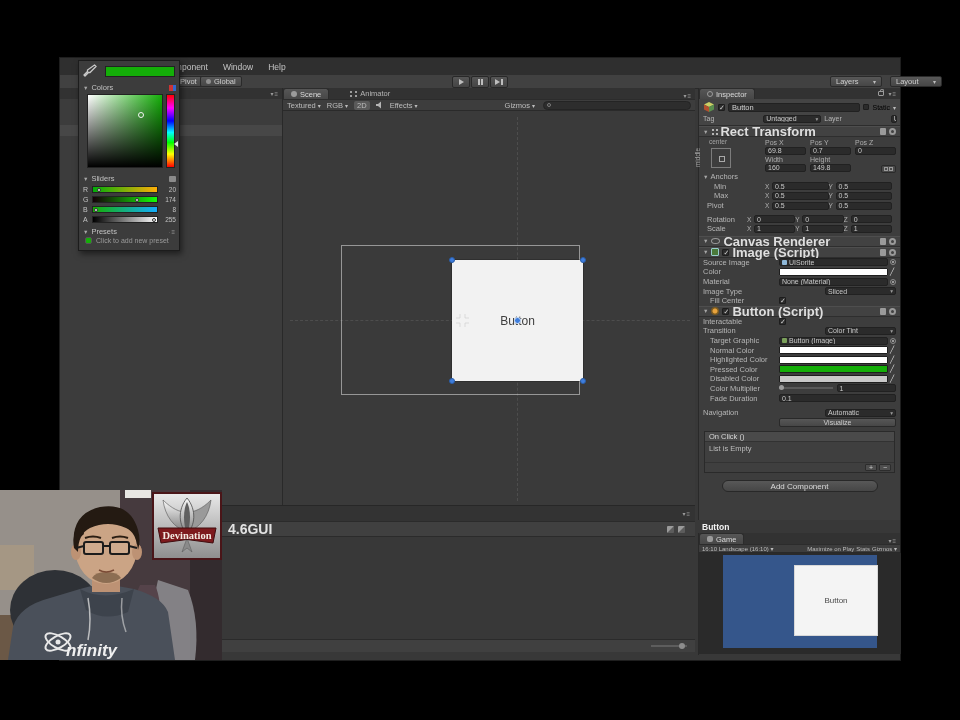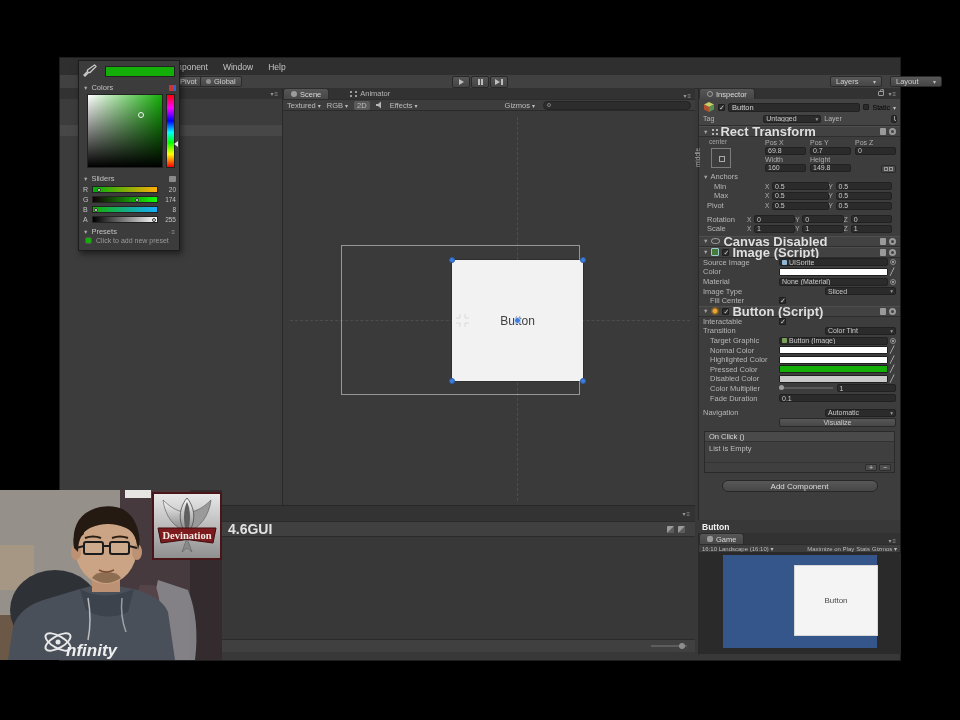--- a/index.html
+++ b/index.html
@@ -466,21 +466,21 @@
           <span class="xy">
               <span class="ax">Z</span>
               <span class="ifld">1</span>
             </span>
         </div>
       </div>
 
       <div class="chdr">
         <span class="fold">▼</span>
         <span class="eye-ic"></span>
-        <b>Canvas Disabled</b>
+        <b>Canvas Renderer</b>
         <span class="hdr-icons">
             <span class="doc-ic"></span>
             <span class="gear-ic"></span>
           </span>
       </div>
 
       <div class="chdr">
         <span class="fold">▼</span>
         <span class="comp-ic img-ic"></span>
         <span class="chk">✓</span>

